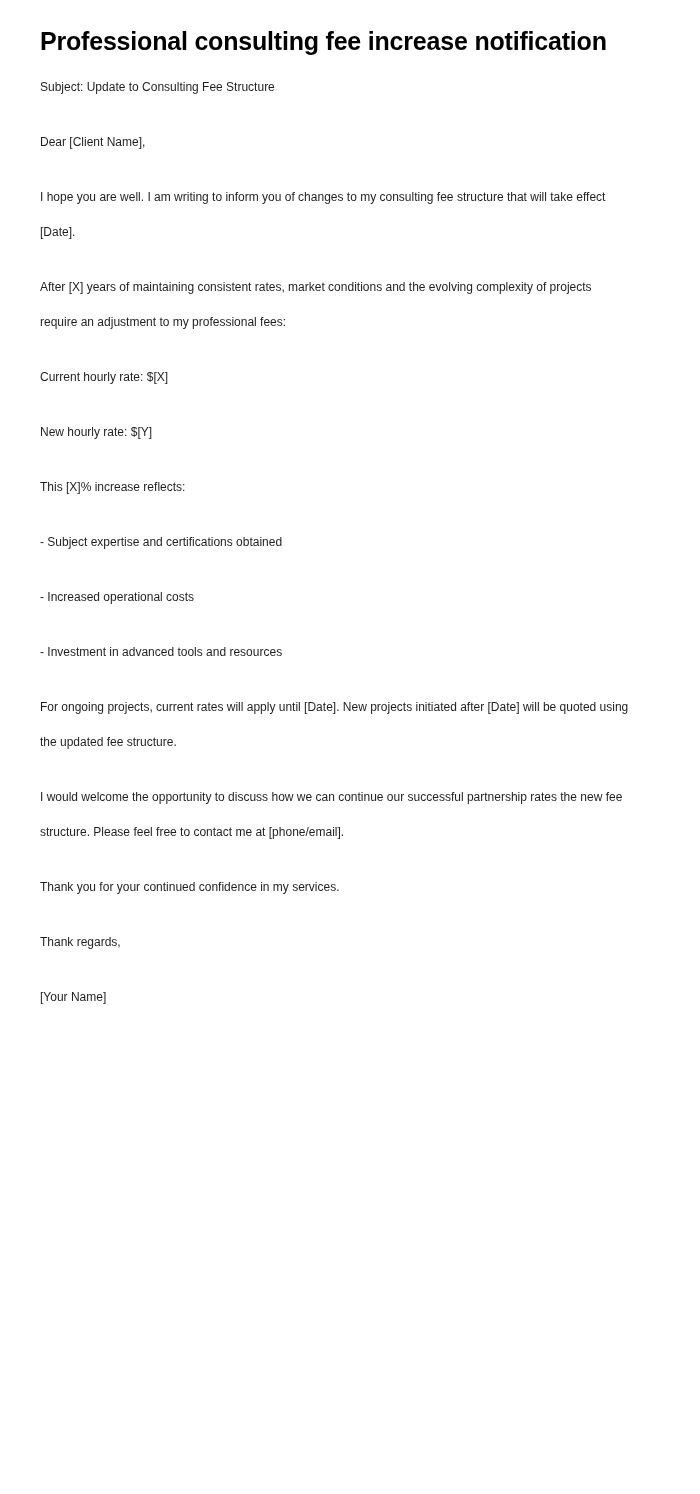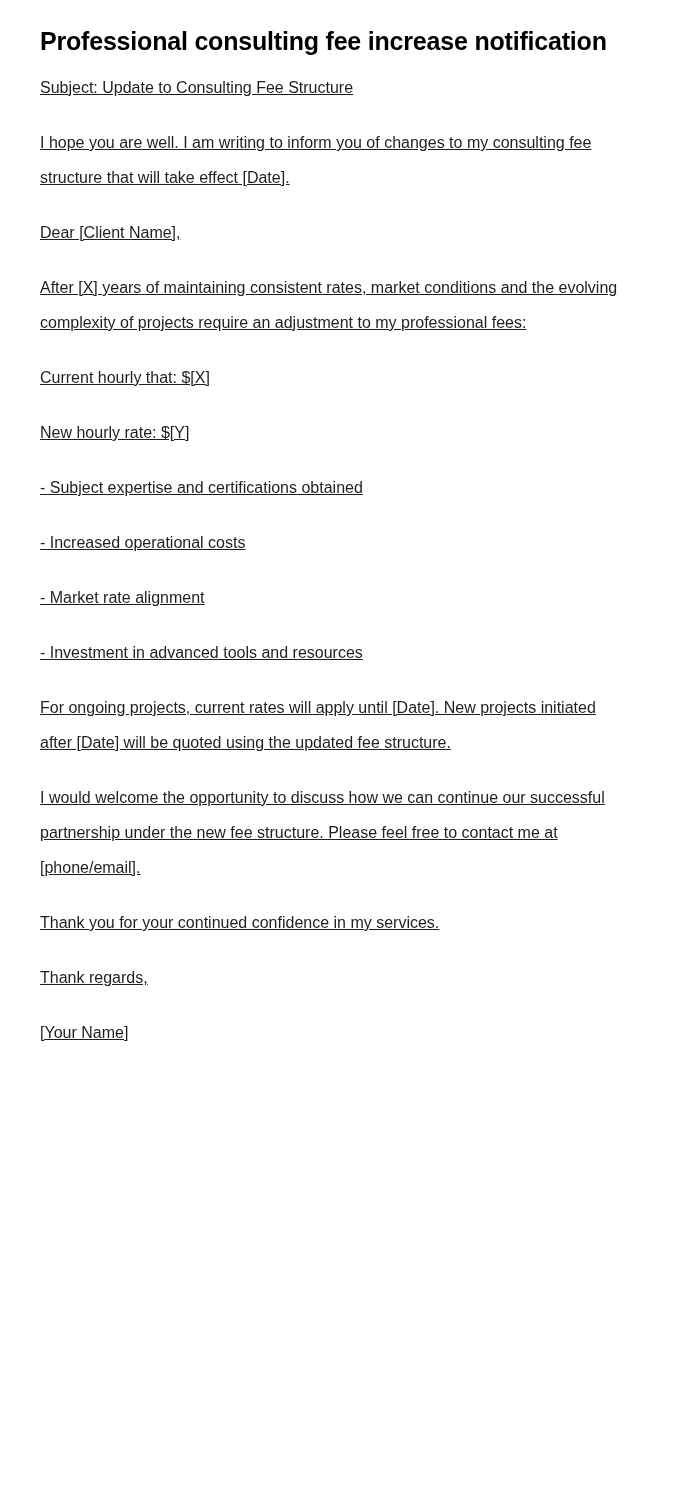--- a/index.html
+++ b/index.html
@@ -19,44 +19,43 @@
   }
   h1.doc-title {
     font-size: 25px;
     line-height: 34px;
     font-weight: 700;
     color: #000000;
     letter-spacing: -0.2px;
     margin-bottom: 12px;
   }
   p.doc-para {
-    font-size: 16px;
+    font-size: 12px;
     line-height: 35px;
     font-weight: 400;
     color: #1f1f1f;
     margin-bottom: 20px;
-    text-decoration: underline;
   }
 </style>
 </head>
 <body>
 
 <div class="page">
   <div class="content">
     <h1 class="doc-title">Professional consulting fee increase notification</h1>
 
     <p class="doc-para">Subject: Update to Consulting Fee Structure</p>
+    <p class="doc-para">Dear [Client Name],</p>
     <p class="doc-para">I hope you are well. I am writing to inform you of changes to my consulting fee structure that will take effect [Date].</p>
-    <p class="doc-para">Dear [Client Name],</p>
     <p class="doc-para">After [X] years of maintaining consistent rates, market conditions and the evolving complexity of projects require an adjustment to my professional fees:</p>
-    <p class="doc-para">Current hourly that: $[X]</p>
+    <p class="doc-para">Current hourly rate: $[X]</p>
     <p class="doc-para">New hourly rate: $[Y]</p>
+    <p class="doc-para">This [X]% increase reflects:</p>
     <p class="doc-para">- Subject expertise and certifications obtained</p>
     <p class="doc-para">- Increased operational costs</p>
-    <p class="doc-para">- Market rate alignment</p>
     <p class="doc-para">- Investment in advanced tools and resources</p>
     <p class="doc-para">For ongoing projects, current rates will apply until [Date]. New projects initiated after [Date] will be quoted using the updated fee structure.</p>
-    <p class="doc-para">I would welcome the opportunity to discuss how we can continue our successful partnership under the new fee structure. Please feel free to contact me at [phone/email].</p>
+    <p class="doc-para">I would welcome the opportunity to discuss how we can continue our successful partnership rates the new fee structure. Please feel free to contact me at [phone/email].</p>
     <p class="doc-para">Thank you for your continued confidence in my services.</p>
     <p class="doc-para">Thank regards,</p>
     <p class="doc-para">[Your Name]</p>
   </div>
 </div>
 
 </body></html>

